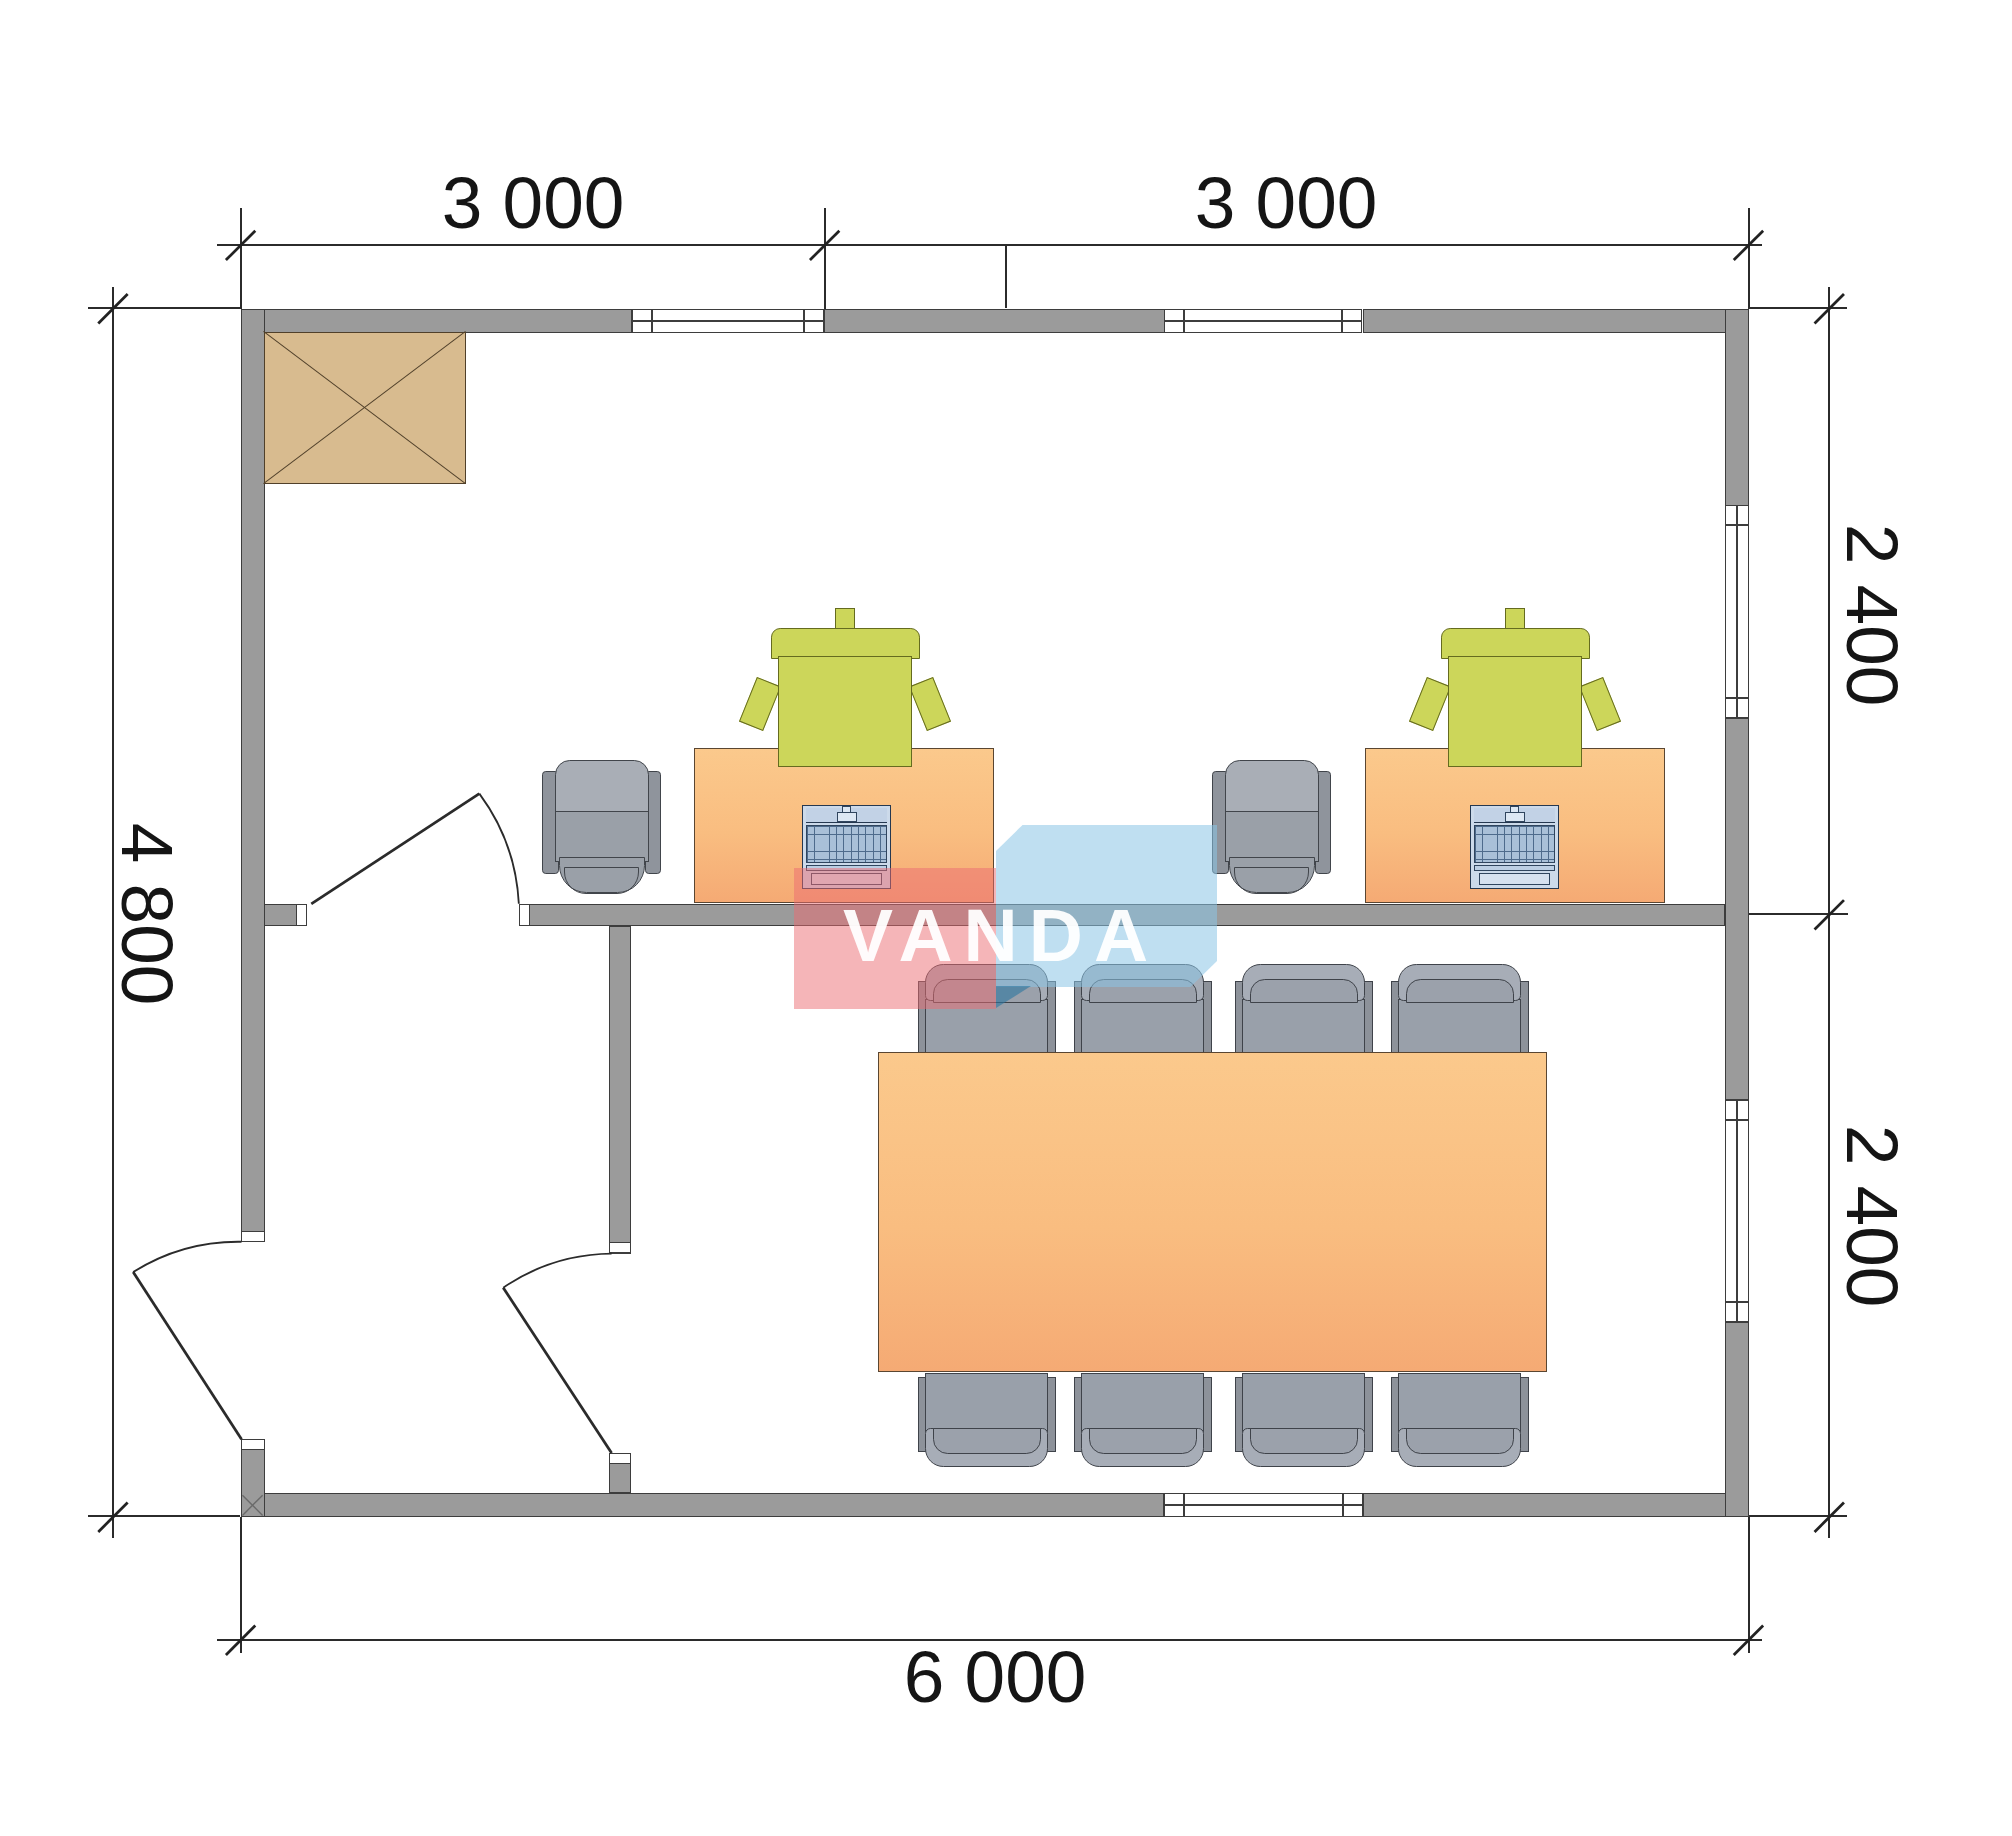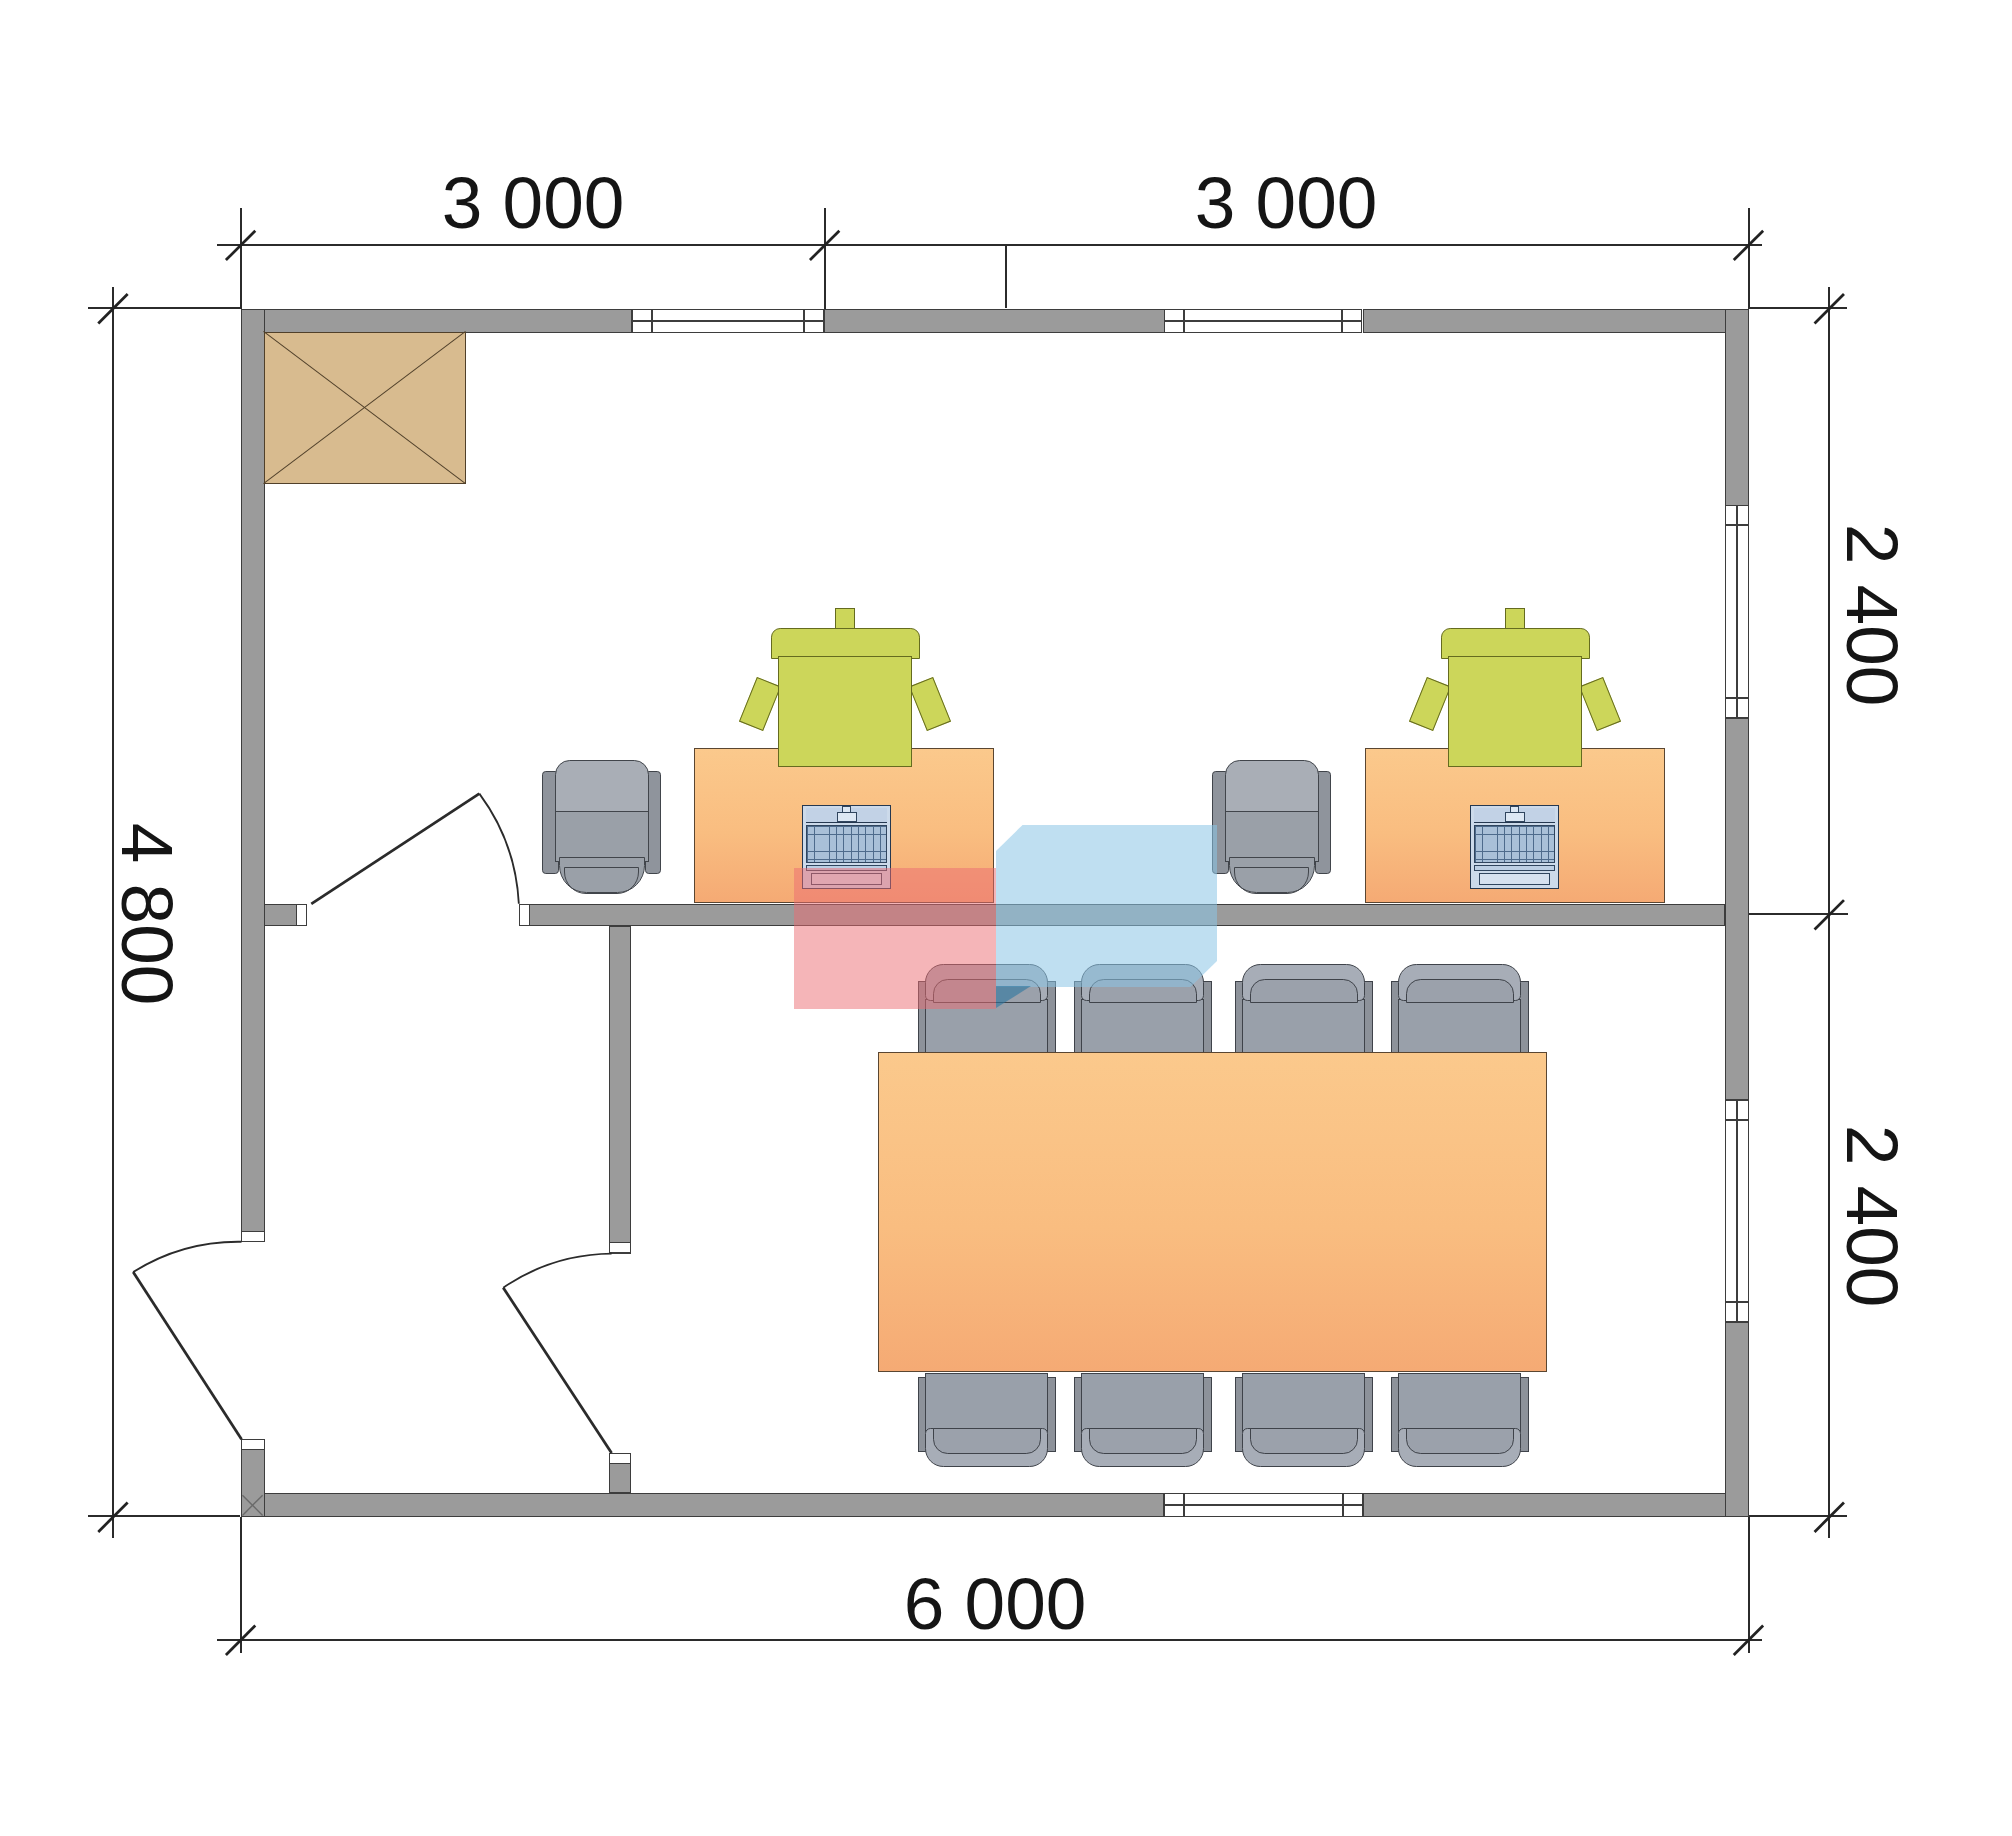--- a/index.html
+++ b/index.html
@@ -110,21 +110,21 @@
   <div class="dline" style="left:1725px;top:913px;width:123px;height:1.8px;"></div>
   <div class="dline" style="left:1748px;top:1515px;width:99px;height:1.8px;"></div>
   <div class="dline" style="left:240px;top:1517px;width:1.8px;height:136px;"></div>
   <div class="dline" style="left:1748px;top:1517px;width:1.8px;height:136px;"></div>
 
   <div class="dtext" style="left:533px;top:202px;">3 000</div>
   <div class="dtext" style="left:1286px;top:202px;">3 000</div>
   <div class="dtext vert" style="left:147px;top:914px;">4 800</div>
   <div class="dtext vert" style="left:1872px;top:615px;">2 400</div>
   <div class="dtext vert" style="left:1872px;top:1216px;">2 400</div>
-  <div class="dtext" style="left:995px;top:1603px;">6 000</div>
+  <div class="dtext" style="left:995px;top:1676px;">6 000</div>
 
   <div class="wall" style="left:241px;top:309px;width:391px;height:24px;"></div>
   <div class="wall" style="left:824px;top:309px;width:341px;height:24px;"></div>
   <div class="wall" style="left:1363px;top:309px;width:386px;height:24px;"></div>
   <div class="wall" style="left:241px;top:1493px;width:923px;height:24px;"></div>
   <div class="wall" style="left:1363px;top:1493px;width:386px;height:24px;"></div>
   <div class="wall" style="left:241px;top:309px;width:24px;height:933px;"></div>
   <div class="wall" style="left:241px;top:1439px;width:24px;height:78px;"></div>
   <div class="wall" style="left:1725px;top:309px;width:24px;height:197px;"></div>
   <div class="wall" style="left:1725px;top:718px;width:24px;height:382px;"></div>
@@ -306,15 +306,16 @@
     <line x1="246" y1="1802" x2="278" y2="1770" stroke="#222" stroke-width="3"></line>
     <line x1="1888" y1="1802" x2="1920" y2="1770" stroke="#222" stroke-width="3"></line>
 
     <line x1="264" y1="1650" x2="286" y2="1628" stroke="#6a6a6a" stroke-width="1.5"></line>
     <line x1="264" y1="1628" x2="286" y2="1650" stroke="#6a6a6a" stroke-width="1.5"></line>
   </svg>
 
   <div class="logo-el logo-pink"></div>
   <div class="logo-el logo-blue"></div>
   <div class="logo-el logo-tri"></div>
+  <div class="logo-el logo-word">VANDA</div>
 
 </div>
 
 
 </body></html>

